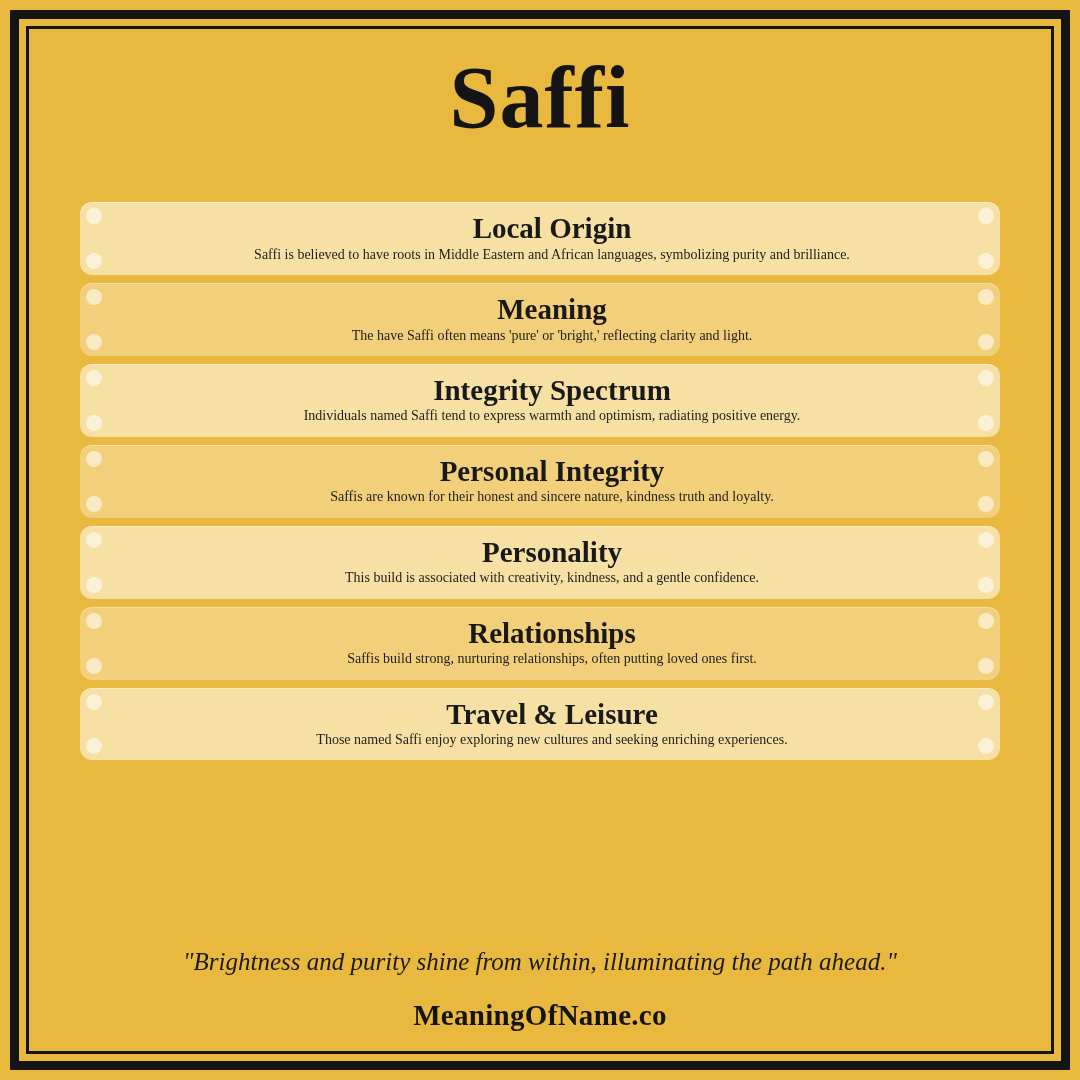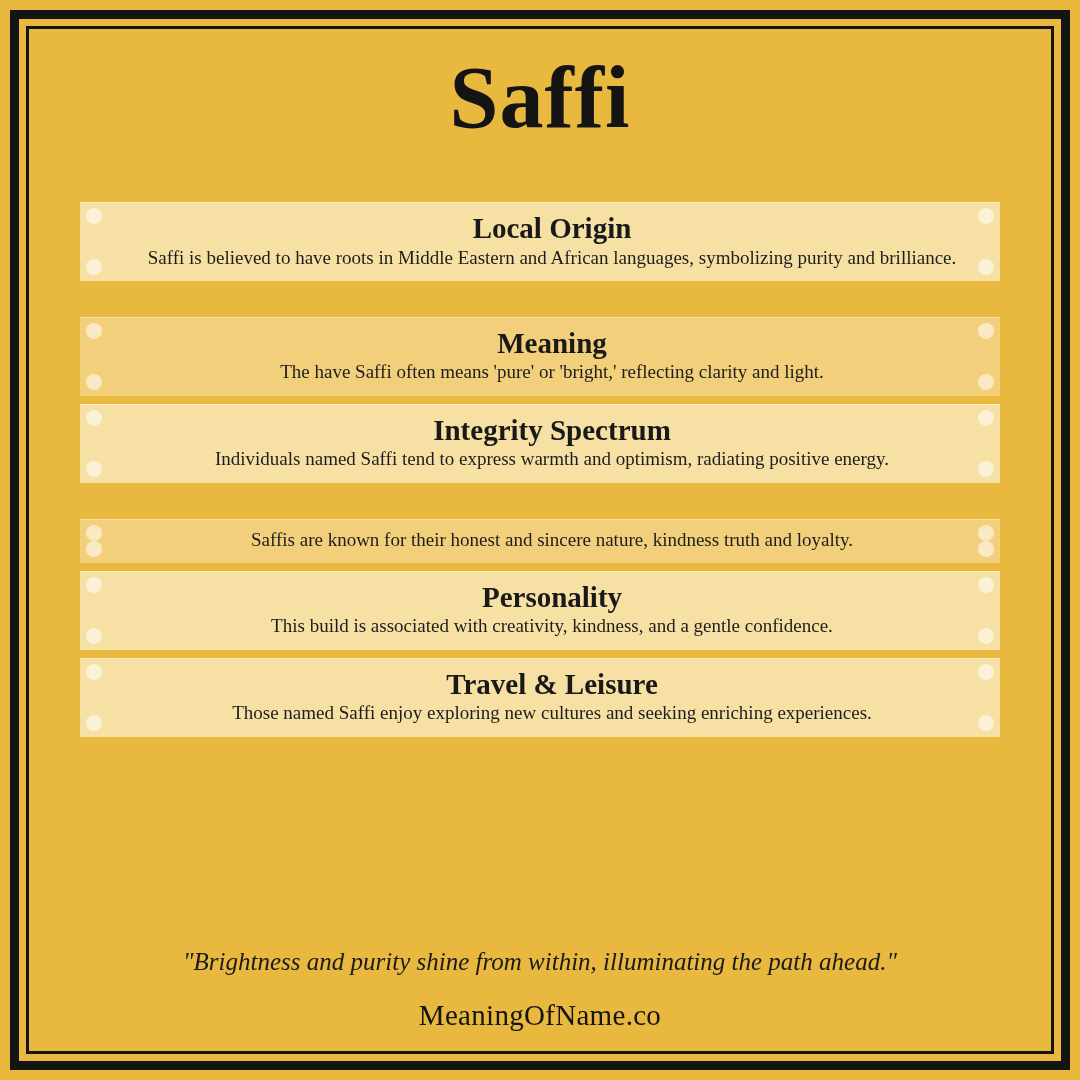--- a/index.html
+++ b/index.html
@@ -62,28 +62,27 @@
   }
   .cards {
     margin-top: 58px;
     display: flex;
     flex-direction: column;
     gap: 8px;
   }
   .card {
     position: relative;
     background: rgba(255, 249, 226, 0.62);
-    border-radius: 0;
+    border-radius: 12px;
     padding: 10px 18px 12px 42px;
     box-sizing: border-box;
     box-shadow: 0 1px 0 rgba(255,255,255,0.35) inset;
   }
   .card.alt {
     background: rgba(255, 246, 214, 0.40);
-    margin-top: 28px;
   }
   .card .knob {
     position: absolute;
     width: 16px;
     height: 16px;
     border-radius: 50%;
     background: rgba(255, 255, 255, 0.55);
   }
   .card .knob.tl { left: 6px; top: 6px; }
   .card .knob.tr { right: 6px; top: 6px; }
@@ -92,41 +91,41 @@
   .card-title {
     text-align: center;
     font-size: 29px;
     font-weight: bold;
     color: #191919;
     line-height: 1.15;
     margin: 0 0 1px 0;
   }
   .card-text {
     text-align: center;
-    font-size: 19px;
+    font-size: 14px;
     color: #1d1d1d;
     line-height: 1.18;
     margin: 0;
   }
   .footer {
     margin-top: auto;
     padding-bottom: 18px;
   }
   .quote {
     text-align: center;
     font-style: italic;
     font-size: 25px;
     color: #1a1a1a;
     margin: 0 0 22px 0;
     line-height: 1.2;
   }
   .brand {
     text-align: center;
     font-size: 29px;
-    font-weight: normal;
+    font-weight: bold;
     color: #141414;
     letter-spacing: 0.3px;
     margin: 0;
   }
 </style>
 </head>
 <body>
 
 <div class="poster">
   <div class="border-outer"></div>
@@ -163,32 +162,41 @@
         <span class="knob br"></span>
         <div class="card-title">Integrity Spectrum</div>
         <div class="card-text">Individuals named Saffi tend to express warmth and optimism, radiating positive energy.</div>
       </div>
 
       <div class="card alt">
         <span class="knob tl"></span>
         <span class="knob tr"></span>
         <span class="knob bl"></span>
         <span class="knob br"></span>
+        <div class="card-title">Personal Integrity</div>
         <div class="card-text">Saffis are known for their honest and sincere nature, kindness truth and loyalty.</div>
       </div>
 
       <div class="card">
         <span class="knob tl"></span>
         <span class="knob tr"></span>
         <span class="knob bl"></span>
         <span class="knob br"></span>
         <div class="card-title">Personality</div>
         <div class="card-text">This build is associated with creativity, kindness, and a gentle confidence.</div>
       </div>
 
+      <div class="card alt">
+        <span class="knob tl"></span>
+        <span class="knob tr"></span>
+        <span class="knob bl"></span>
+        <span class="knob br"></span>
+        <div class="card-title">Relationships</div>
+        <div class="card-text">Saffis build strong, nurturing relationships, often putting loved ones first.</div>
+      </div>
 
       <div class="card">
         <span class="knob tl"></span>
         <span class="knob tr"></span>
         <span class="knob bl"></span>
         <span class="knob br"></span>
         <div class="card-title">Travel &amp; Leisure</div>
         <div class="card-text">Those named Saffi enjoy exploring new cultures and seeking enriching experiences.</div>
       </div>
 

